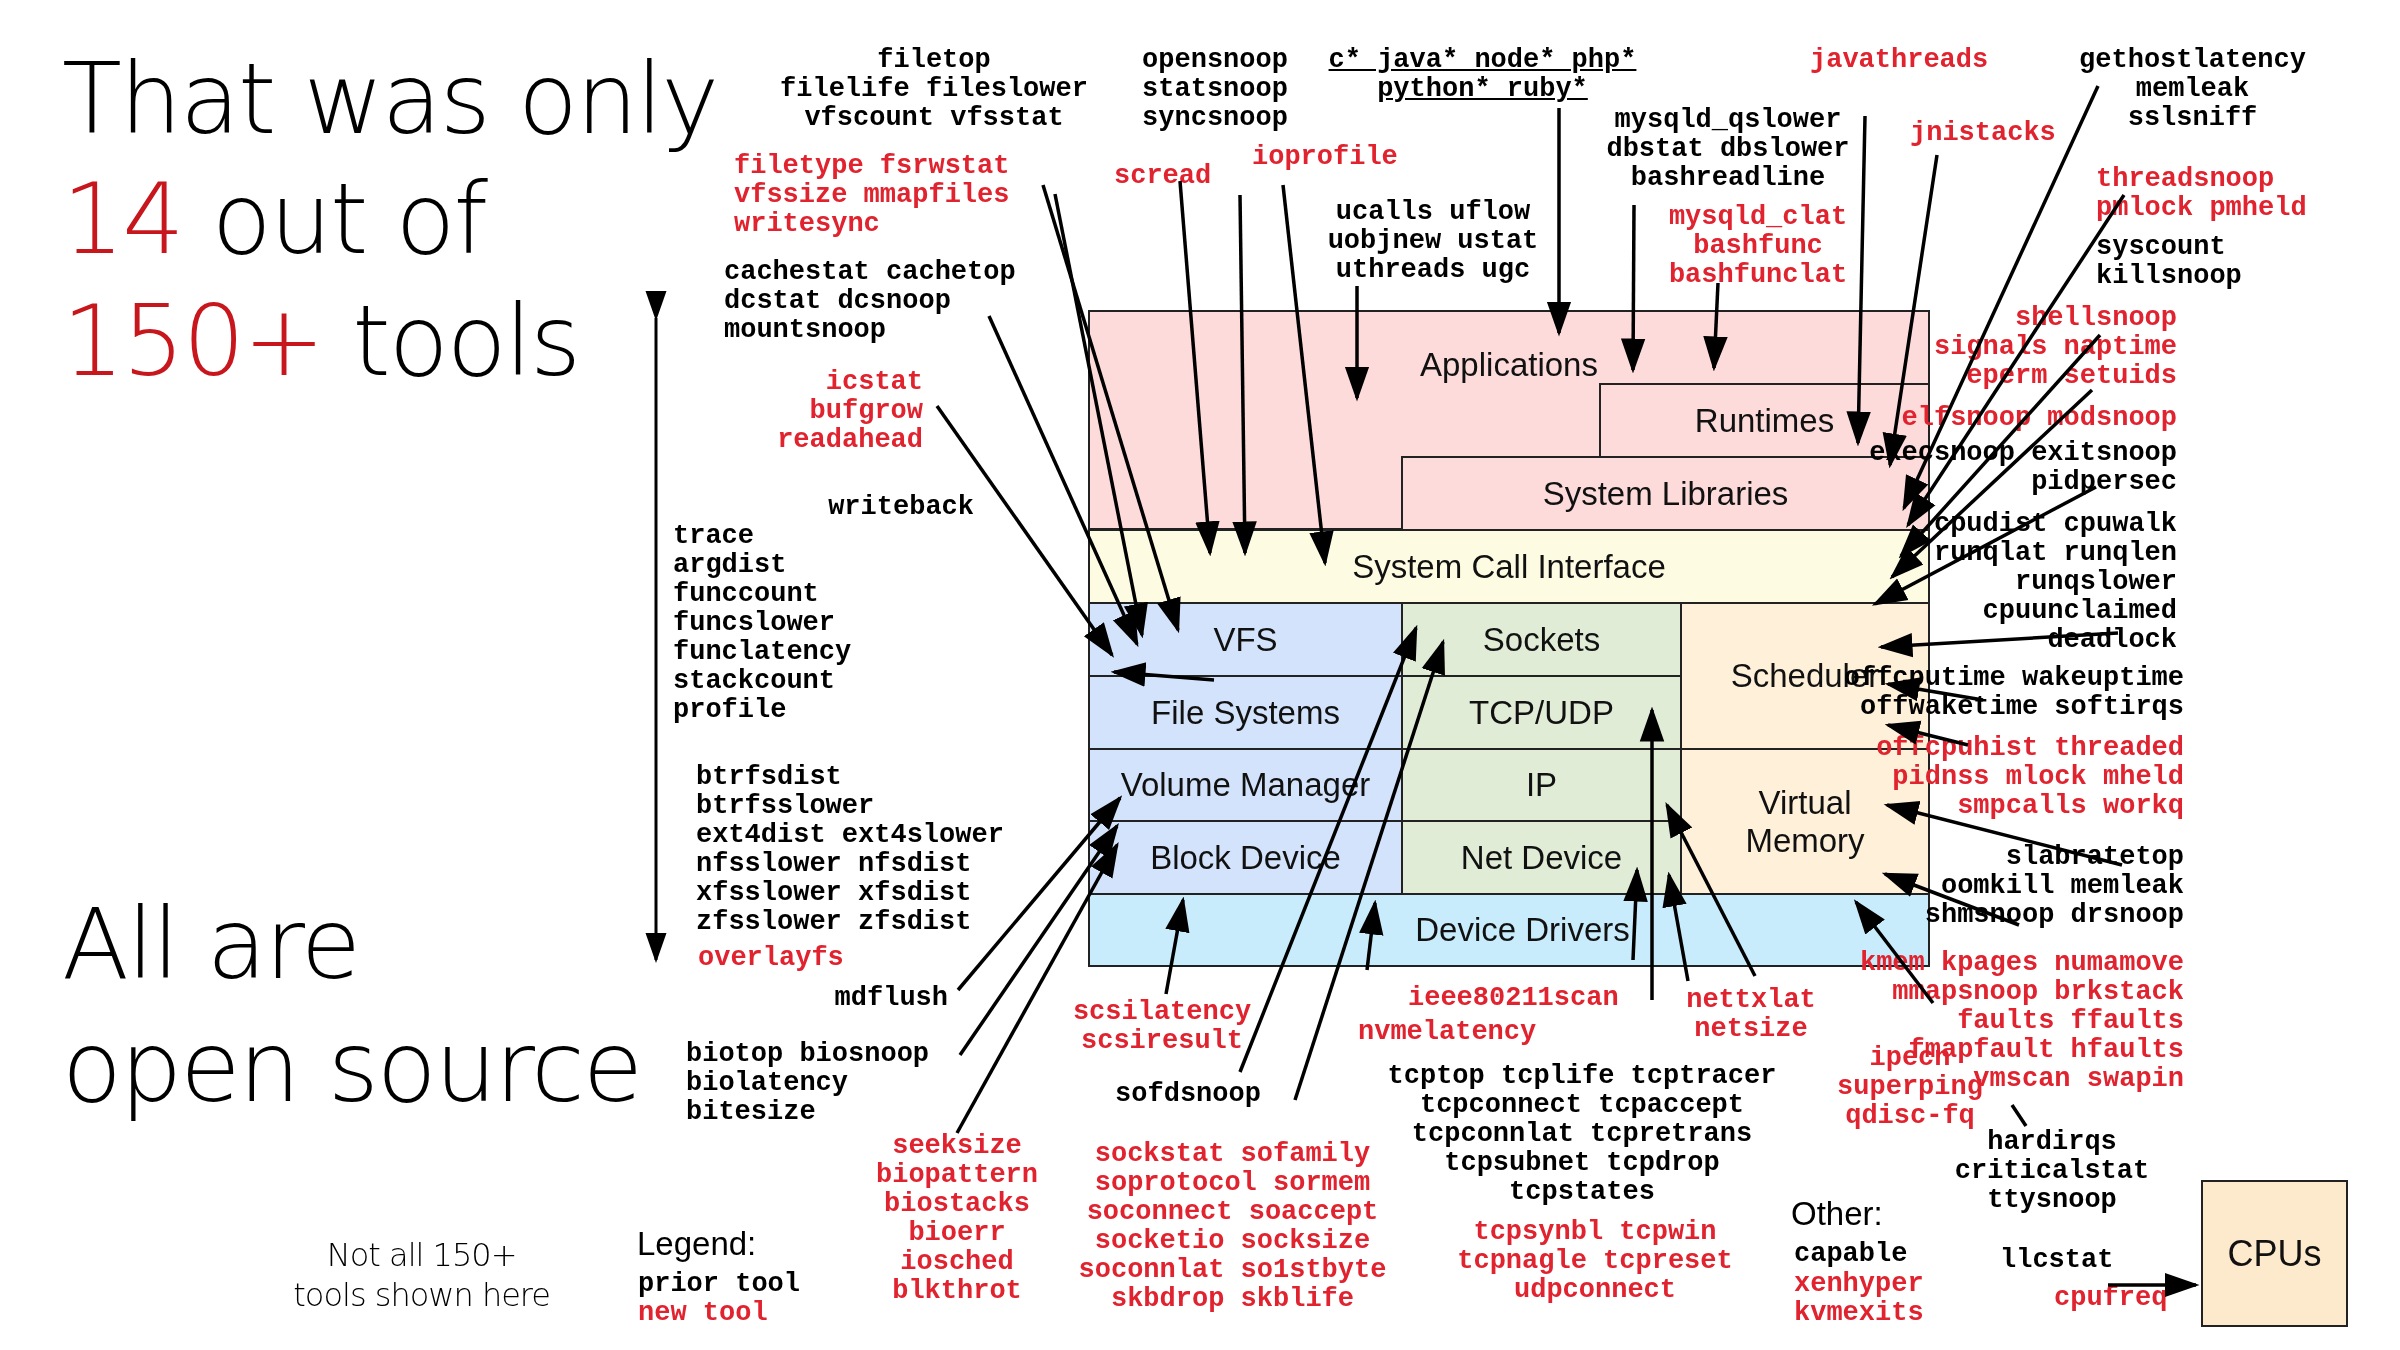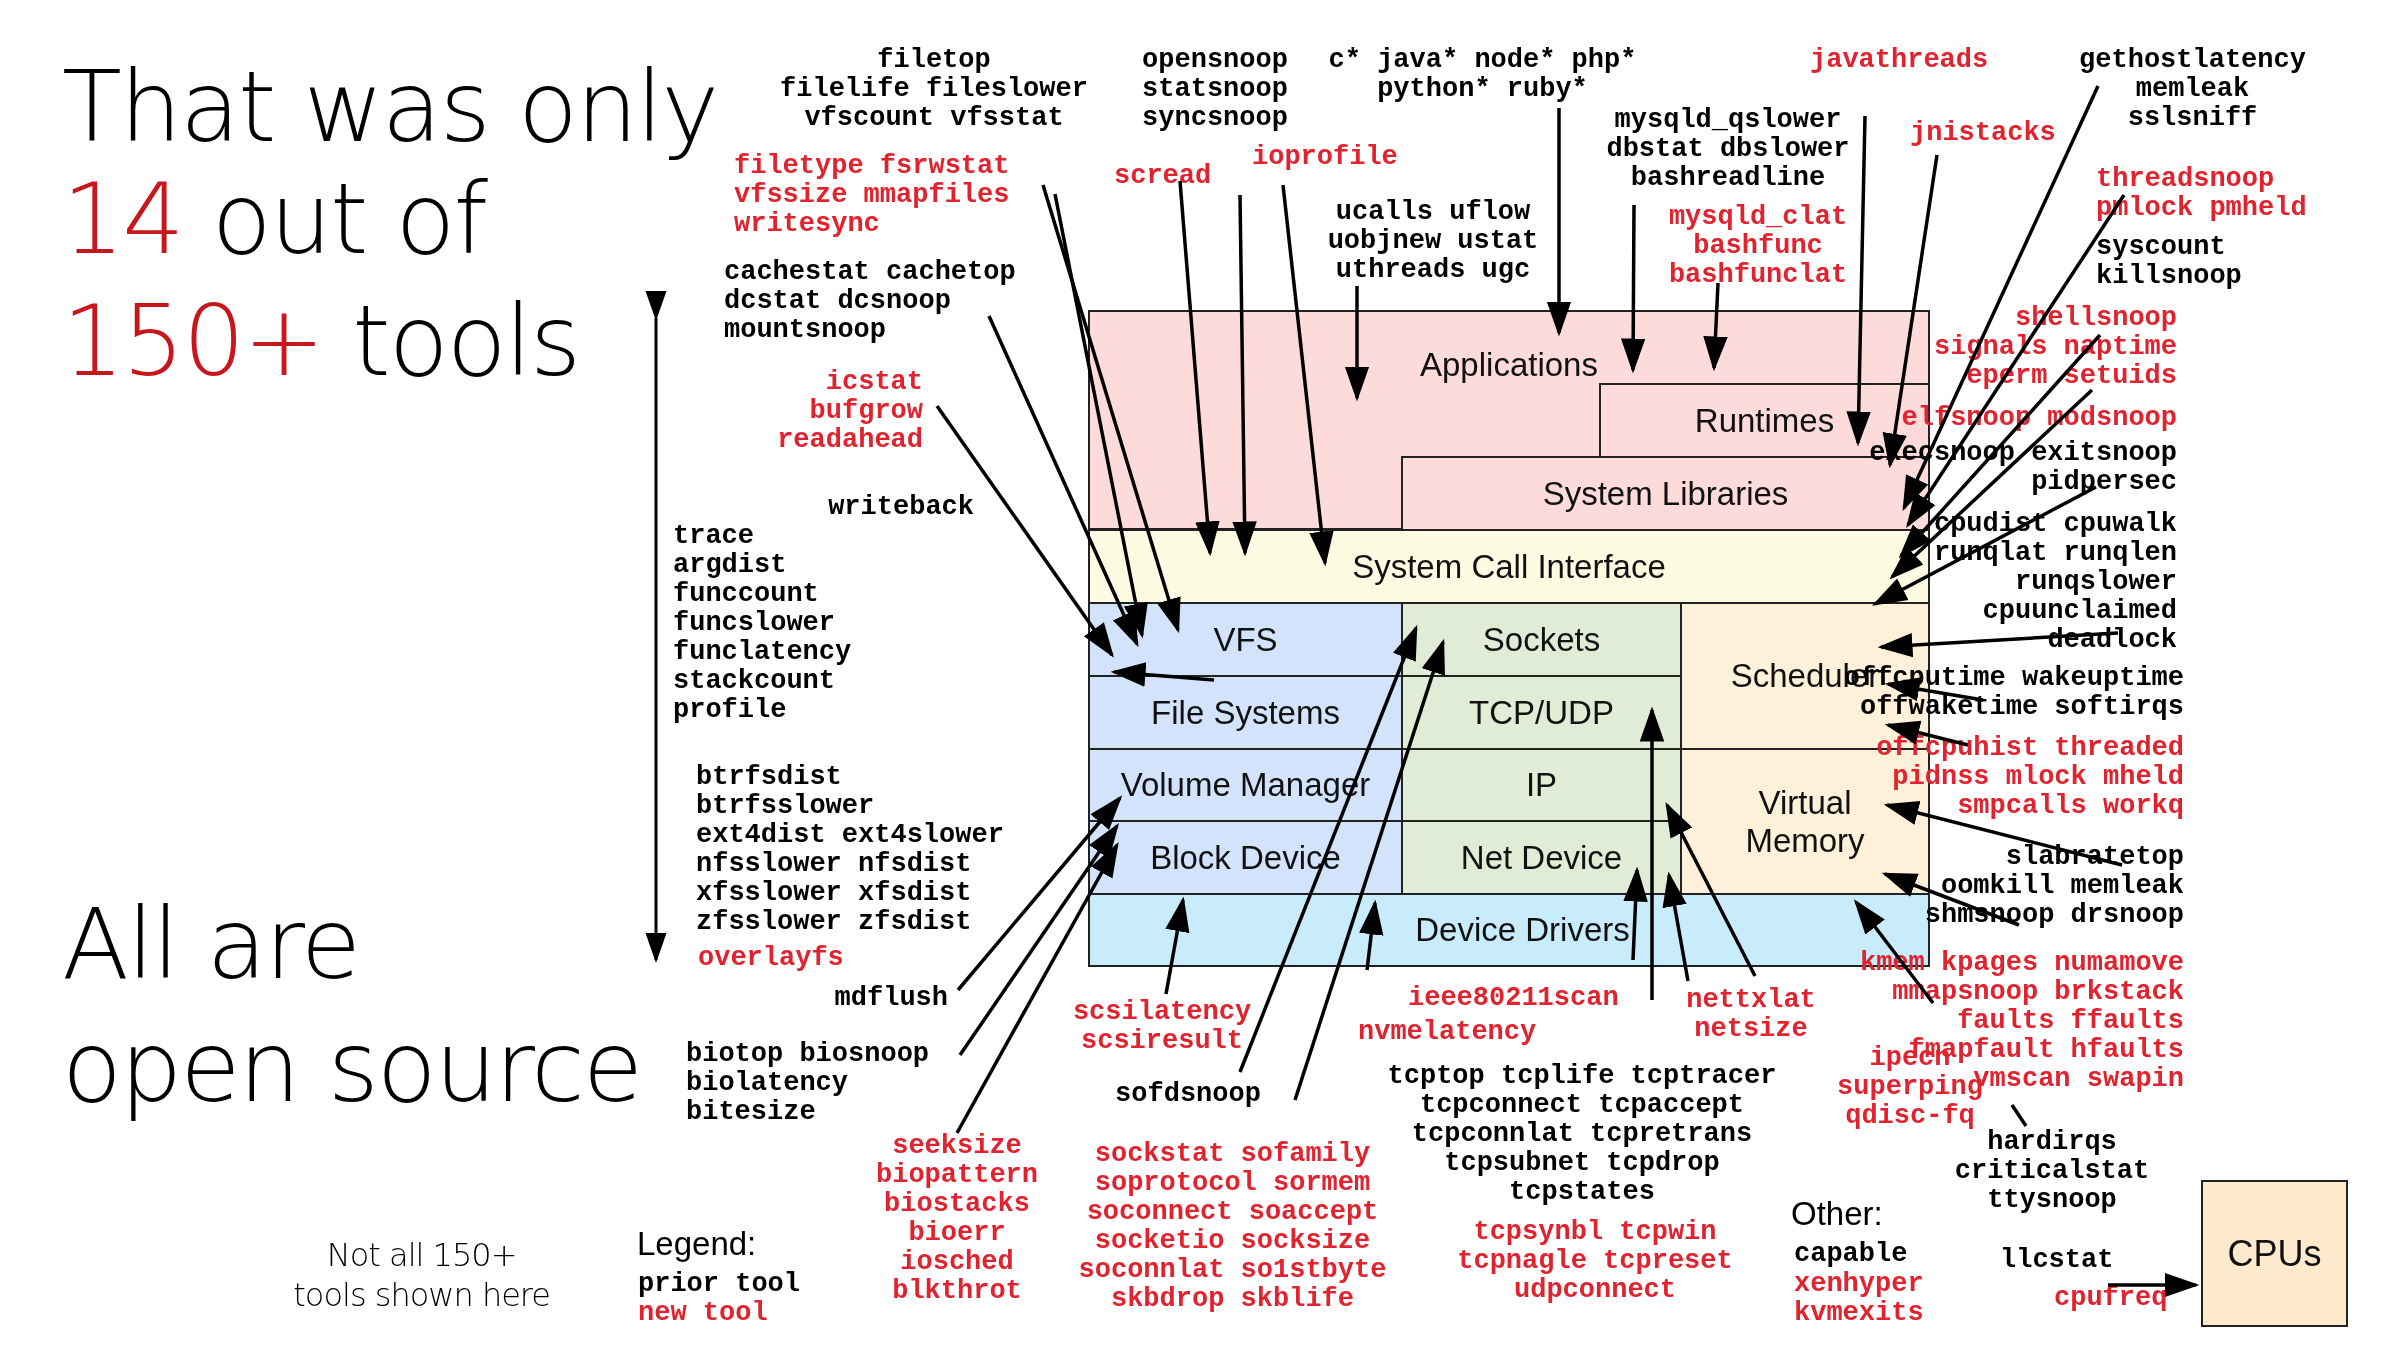--- a/index.html
+++ b/index.html
@@ -19,21 +19,21 @@
   .green { background:#e0ecd6; }
   .orange { background:#fff0d9; }
   .cyan { background:#c8ecfb; }
   .cpu { background:#fde9cc; font-size:36px; }
   .heading { position:absolute; font-family:"Liberation Sans", sans-serif; font-size:33px; color:#000; }
   svg#arrows { position:absolute; left:0; top:0; pointer-events:none; }
 </style>
 </head>
 <body>
 
-<div class="headline" style="left:62px; top:50px;margin-top:8px;">That was only</div>
+<div class="headline" style="left:62px; top:50px;">That was only</div>
 <div class="headline" style="left:62px; top:170px;">
   <span class="red">14</span><span> out of</span>
 </div>
 <div class="headline" style="left:62px; top:292px;">
   <span class="red">150+</span><span> tools</span>
 </div>
 <div class="headline" style="left:62px; top:895px;">All are</div>
 <div class="headline" style="left:62px; top:1018px;">open source</div>
 
 <div class="note" style="right:1850px; top:1235px;">
@@ -139,21 +139,21 @@
 biostacks
 bioerr
 iosched
 blkthrot</div>
 
   <div class="tools c" style="left:1125px; top:46px; width:180px;">opensnoop
 statsnoop
 syncsnoop</div>
   <div class="tools l new" style="left:1114px; top:162px;">scread</div>
   <div class="tools l new" style="left:1252px; top:143px;">ioprofile</div>
-  <div class="tools c" style="left:1310px; top:46px; width:345px;">c* java* node* php*
+  <div class="tools c" style="left:1310px; top:46px; width:345px;text-decoration:underline;">c* java* node* php*
 python* ruby*</div>
   <div class="tools c" style="left:1318px; top:198px; width:230px;">ucalls uflow
 uobjnew ustat
 uthreads ugc</div>
   <div class="tools c" style="left:1598px; top:106px; width:260px;">mysqld_qslower
 dbstat dbslower
 bashreadline</div>
   <div class="tools c new" style="left:1648px; top:203px; width:220px;">mysqld_clat
 bashfunc
 bashfunclat</div>

